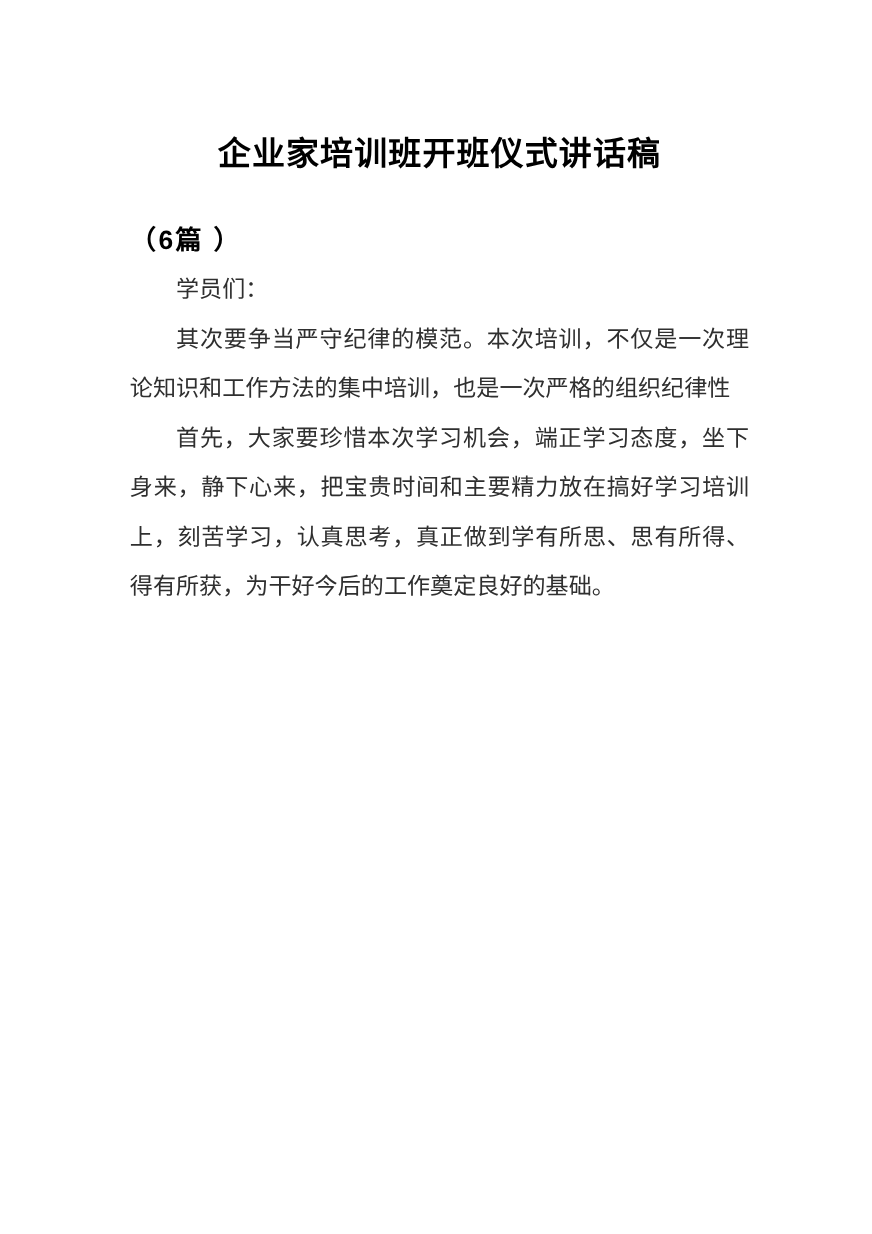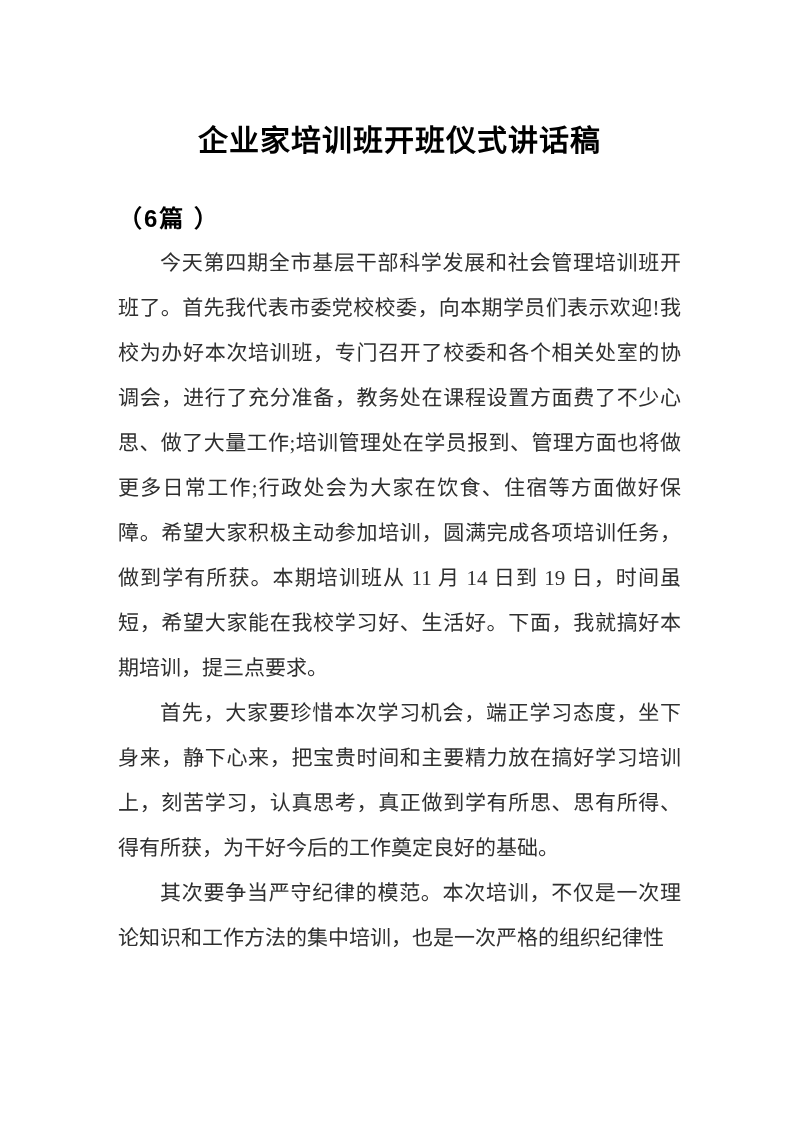--- a/index.html
+++ b/index.html
@@ -61,17 +61,17 @@
 </head>
 <body>
 
 <div class="page">
   <h1 class="doc-title">企业家培训班开班仪式讲话稿</h1>
 
   <h2 class="doc-subtitle">（6篇 ）</h2>
 
 
   <div class="doc-body">
-    <p>今天第四期全市基层干部科学发展和社会管理培训班开班了。首先我代表市委党校校委，向本期学员们表示欢迎!我校为办好本次培训班，专门召开了校委和各个相关处室的协调会，进行了充分准备，教务处在课程设置方面费了不少心思、做了大量工作;培训管理处在学员报到、管理方面也将做更多日常工作;行政处会为大家在饮食、住宿等方面做好保障。希望大家积极主动参加培训，圆满完成各项培训任务，做到学有所获。本期培训班从 11 月 14 日到 19 日，时间虽短，希望大家能在我校学习好、生活好。下面，我就搞好本期培训，提三点要求。</p>
+    <p>学员们：</p>
+    <p>其次要争当严守纪律的模范。本次培训，不仅是一次理论知识和工作方法的集中培训，也是一次严格的组织纪律性</p>
     <p>首先，大家要珍惜本次学习机会，端正学习态度，坐下身来，静下心来，把宝贵时间和主要精力放在搞好学习培训上，刻苦学习，认真思考，真正做到学有所思、思有所得、得有所获，为干好今后的工作奠定良好的基础。</p>
-    <p>其次要争当严守纪律的模范。本次培训，不仅是一次理论知识和工作方法的集中培训，也是一次严格的组织纪律性</p>
   </div>
 </div>
 
 </body></html>

